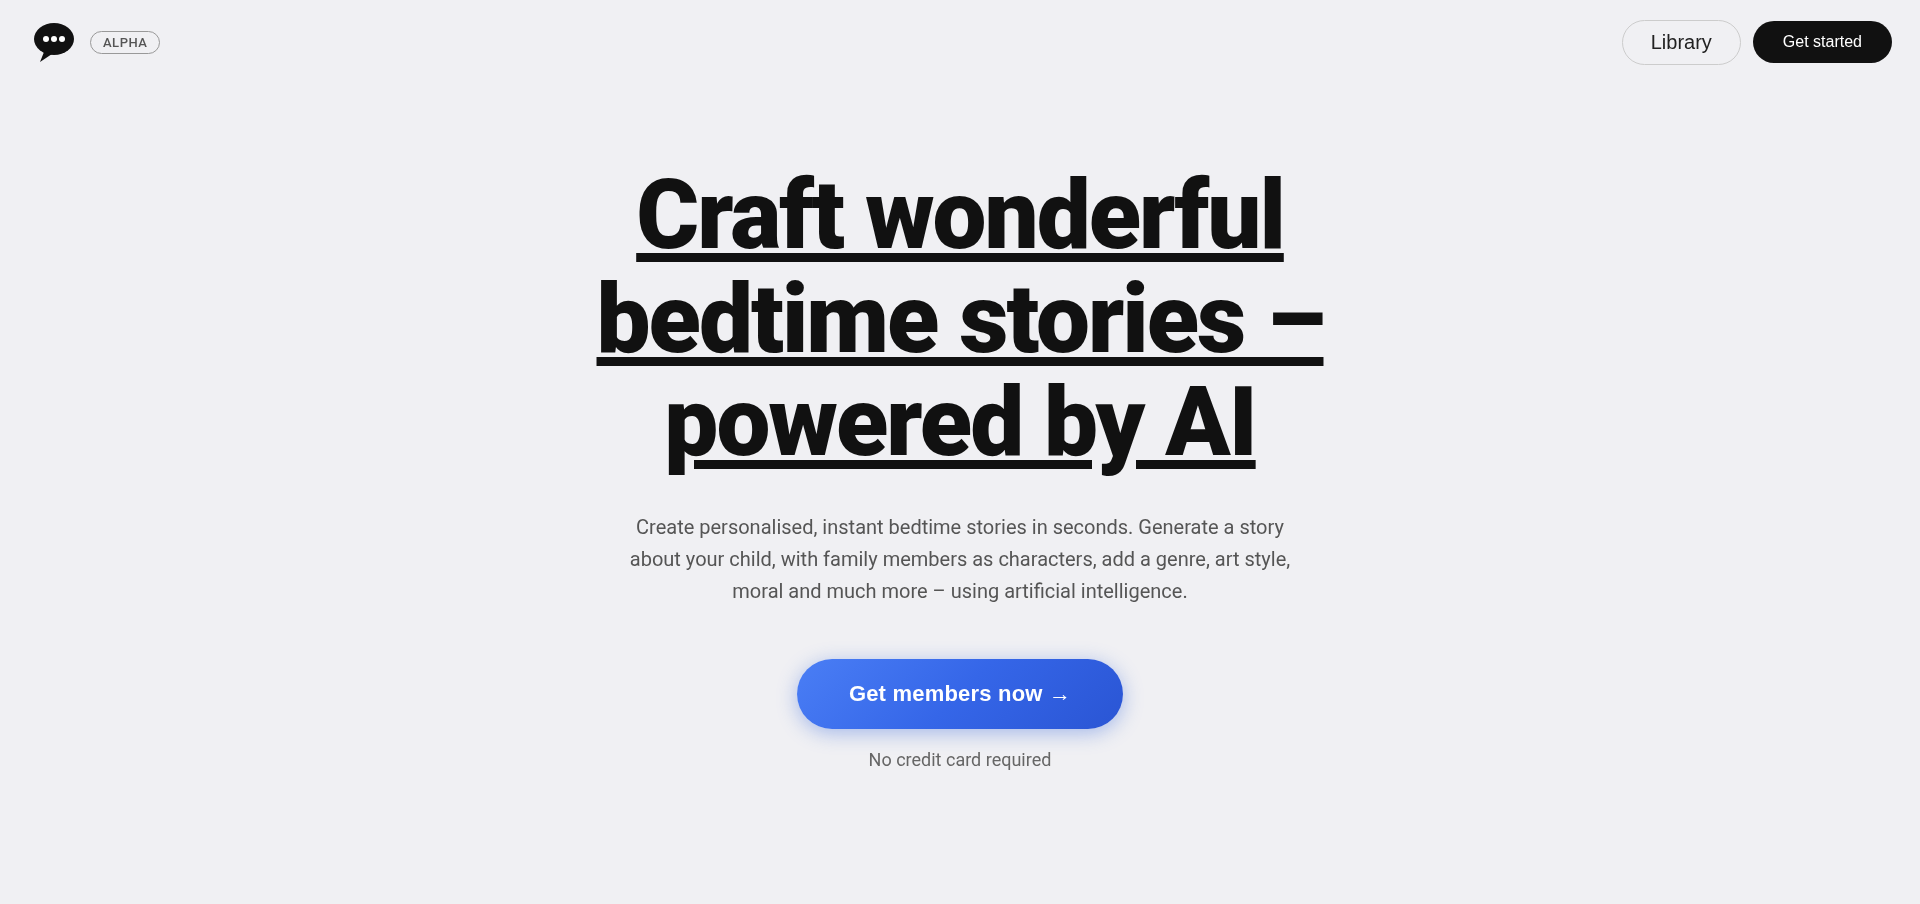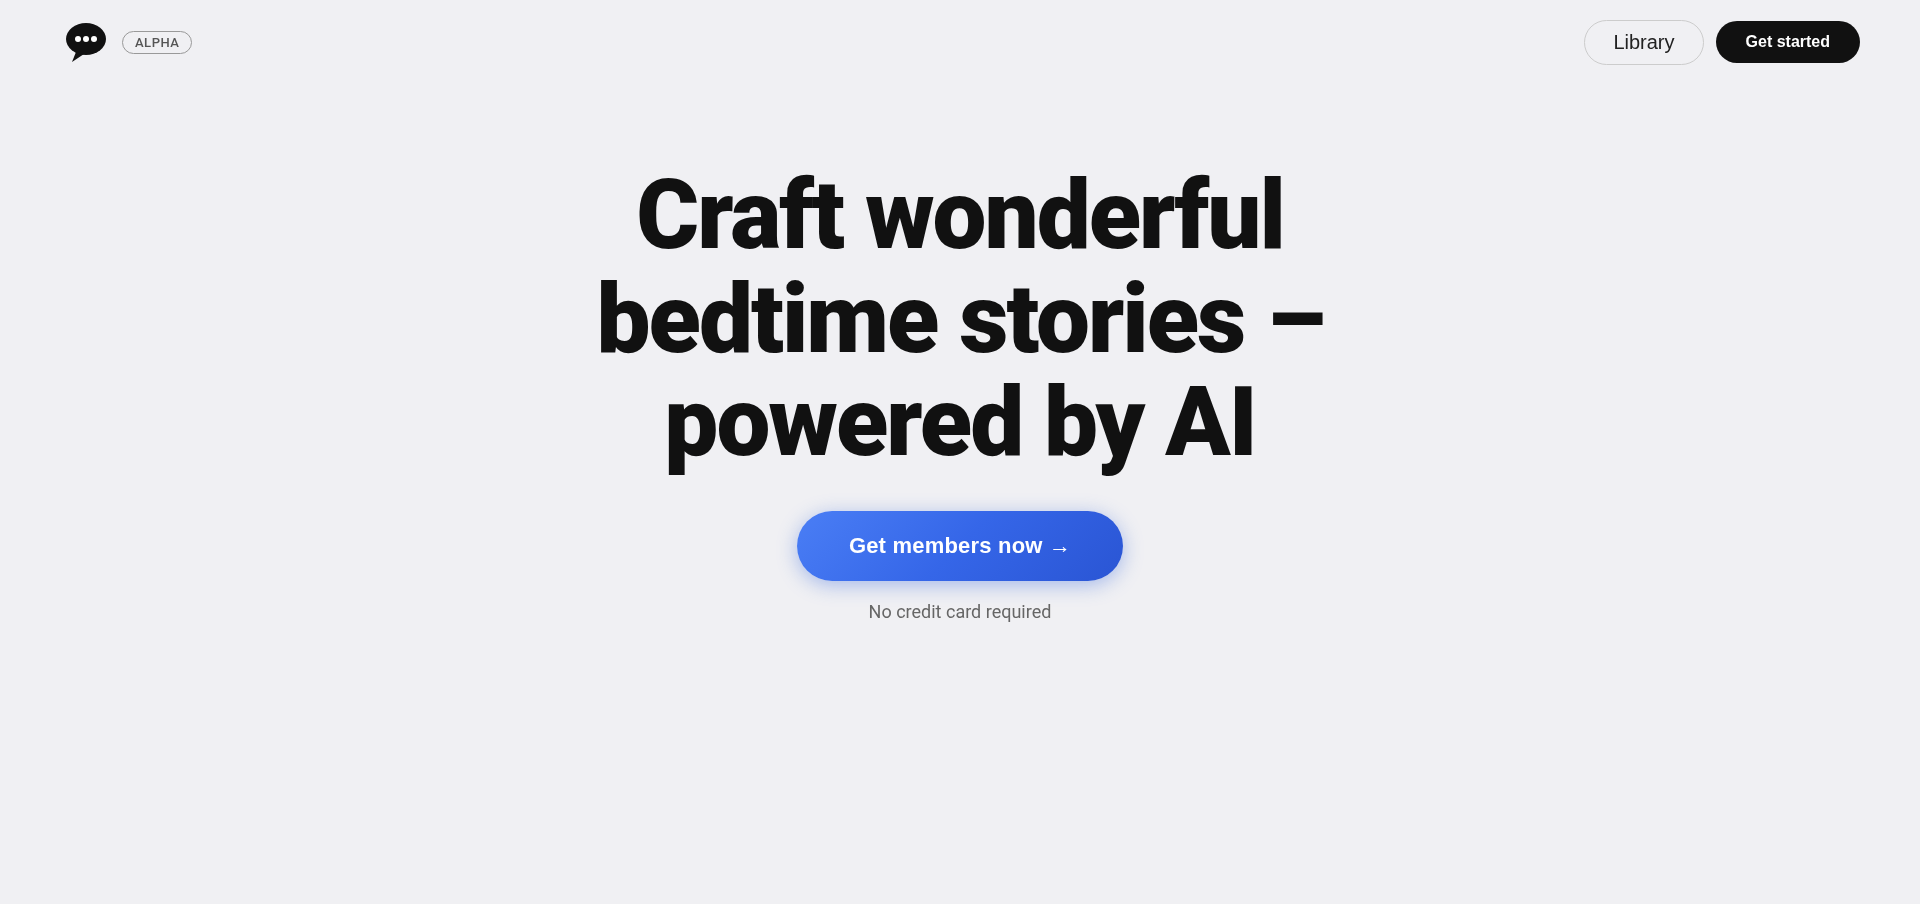--- a/index.html
+++ b/index.html
@@ -13,21 +13,21 @@
       background-color: #f0f0f3;
       min-height: 904px;
       width: 1920px;
     }
 
     
     nav {
       display: flex;
       align-items: center;
       justify-content: space-between;
-      padding: 16px 60px;
+      padding: 16px 28px;
       background-color: #f0f0f3;
     }
 
     .nav-left {
       display: flex;
       align-items: center;
       gap: 10px;
     }
 
     .logo-icon {
@@ -71,41 +71,42 @@
     }
 
     .nav-getstarted-btn {
       background: #111;
       border: none;
       border-radius: 24px;
       padding: 12px 30px;
       font-size: 16px;
       color: #fff;
       cursor: pointer;
-      font-weight: 700;
+      font-weight: 400;
     }
 
     
     .hero {
       display: flex;
       flex-direction: column;
       align-items: center;
       justify-content: center;
       text-align: center;
       padding: 80px 40px 60px;
     }
 
     .hero-title {
       font-size: 96px;
       font-weight: 900;
       color: #111;
       line-height: 1.08;
       max-width: 900px;
       letter-spacing: -2px;
       margin-bottom: 36px;
+      text-decoration: underline;
     }
 
     .hero-subtitle {
       font-size: 20px;
       color: #555;
       max-width: 680px;
       line-height: 1.6;
       margin-bottom: 52px;
       font-weight: 400;
     }
@@ -153,15 +154,16 @@
   </div>
 
   <div class="nav-right">
     <button class="nav-library-btn">Library</button>
     <button class="nav-getstarted-btn">Get started</button>
   </div>
 </nav>
 
 <main class="hero">
   <h1 class="hero-title">Craft wonderful bedtime stories – powered by AI</h1>
+  <p class="hero-subtitle">Create personalised, instant bedtime stories in seconds. Generate a story about your child, with family members as characters, add a genre, art style, moral and much more – using artificial intelligence.</p>
   <button class="cta-button">Get members now →</button>
   <span class="no-credit-card">No credit card required</span>
 </main>
 
 </body></html>

